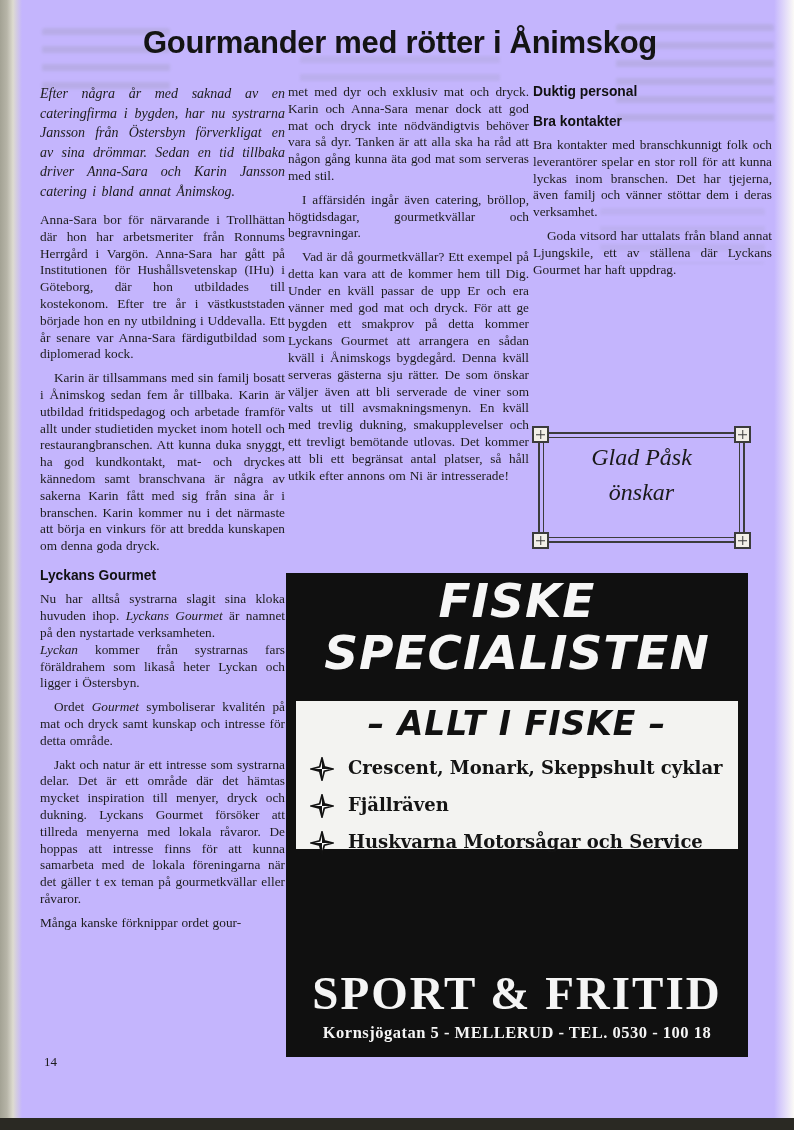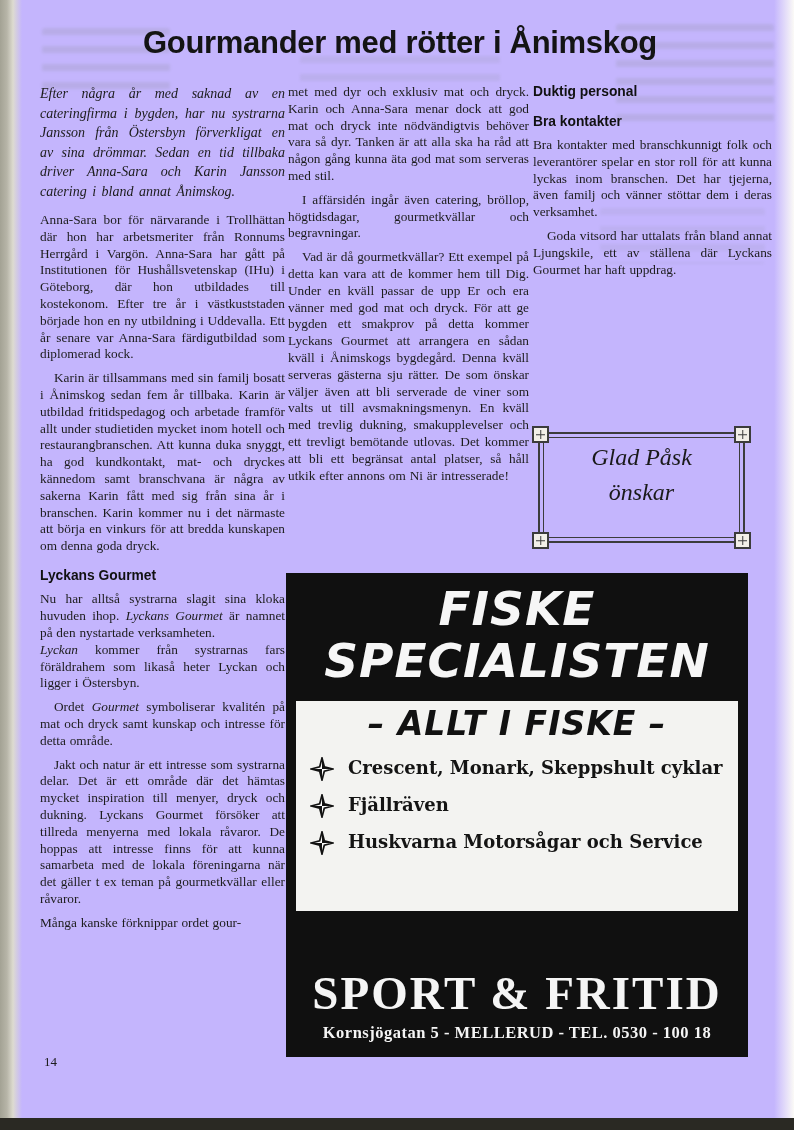--- a/index.html
+++ b/index.html
@@ -50,23 +50,23 @@
   .ebox .corner { position:absolute; width:17px; height:17px; background:#f2efe8; border:2px solid #3c3c3c; box-sizing:border-box; }
   .ebox .tl { left:0; top:0; } .ebox .tr { right:0; top:0; }
   .ebox .bl { left:0; bottom:0; } .ebox .br { right:0; bottom:0; }
   .ebox .corner::before { content:""; position:absolute; left:50%; top:2px; bottom:2px; width:1.5px; background:#3c3c3c; transform:translateX(-50%); }
   .ebox .corner::after  { content:""; position:absolute; top:50%; left:2px; right:2px; height:1.5px; background:#3c3c3c; transform:translateY(-50%); }
   .ebox .etext { position:absolute; inset:14px; text-align:center;
     font:italic 24px/35px "Liberation Serif", serif; color:#1a1a1a; }
 
   
   .ad { position:absolute; left:286px; top:573px; width:462px; height:484px; background:#101010; }
-  .ad-header { padding-top:10px; text-align:center; color:#f6f6f6;
+  .ad-header { padding-top:2px; text-align:center; color:#f6f6f6;
     font:italic bold 47px/1.1 "DejaVu Sans", sans-serif; letter-spacing:1px; }
-  .ad-panel { position:absolute; left:10px; right:10px; top:128px; height:210px; background:#f3f3f1; }
+  .ad-panel { position:absolute; left:10px; right:10px; top:128px; height:148px; background:#f3f3f1; }
   .ad-subtitle { margin-top:3px; text-align:center; color:#111;
     font:italic bold 33px/1.2 "DejaVu Sans", sans-serif; letter-spacing:1px; }
   .ad-items { list-style:none; margin:10px 0 0; padding:0 0 0 14px; }
   .ad-items li { display:flex; align-items:center; gap:14px; margin-top:13px;
     font:bold 18px/1.15 "DejaVu Serif", serif; color:#141414; }
   .star { width:24px; height:24px; flex:0 0 auto; }
   .ad-footer { position:absolute; left:0; right:0; bottom:12px; text-align:center; color:#f5f5f5;
     font-family:"Liberation Serif", serif; }
   .ad-store1 { font-weight:bold; font-size:45px; line-height:50px; letter-spacing:3px; }
   .ad-store2 { font-weight:bold; font-size:47px; line-height:52px; letter-spacing:2px; }

